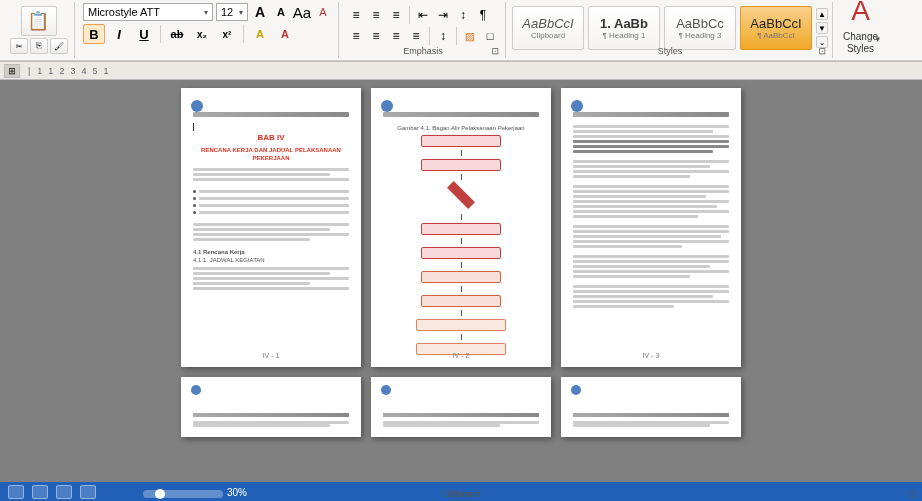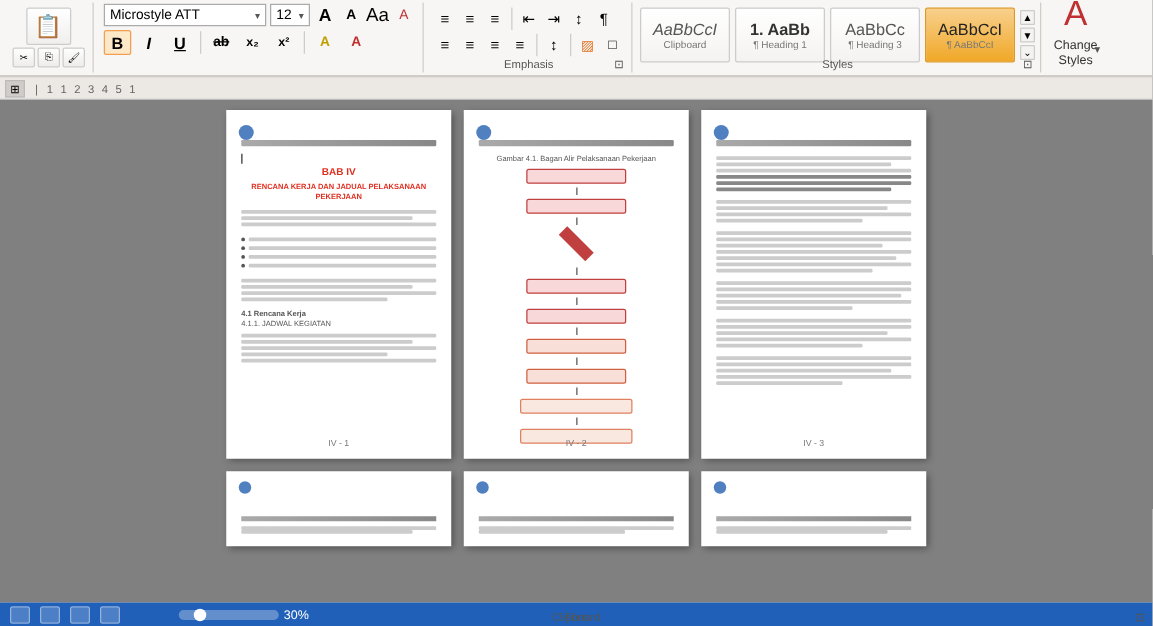--- a/index.html
+++ b/index.html
@@ -736,20 +736,20 @@
   </div>
 
 </div>
 
 <div class="status-bar">
   <div class="status-right">
     <div class="view-btn" title="Print Layout"></div>
     <div class="view-btn" title="Web Layout"></div>
     <div class="view-btn" title="Outline"></div>
     <div class="view-btn" title="Draft"></div>
-    <div style="display:flex; align-items:center; gap:4px;padding-left:39px;">
+    <div style="display:flex; align-items:flex-end; gap:4px;padding-left:39px;">
       <div class="zoom-slider">
         <div class="zoom-thumb"></div>
       </div>
       <span>30%</span>
     </div>
   </div>
 </div>
 
 </body></html>

